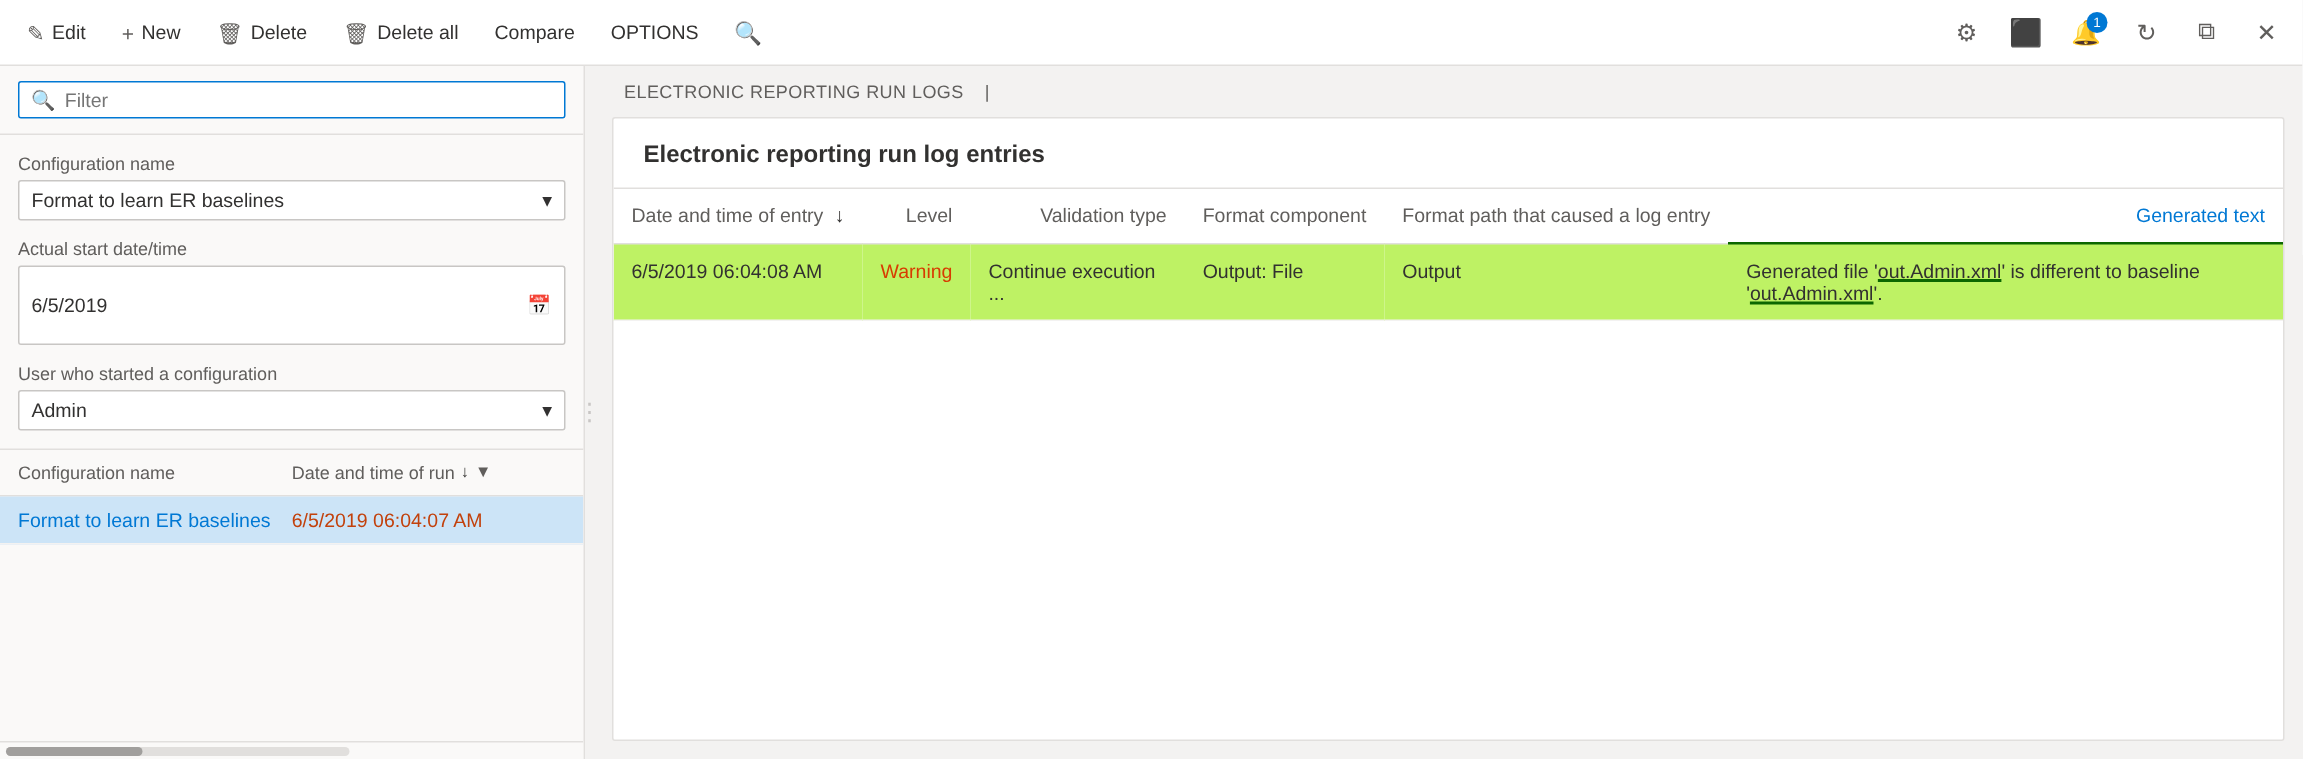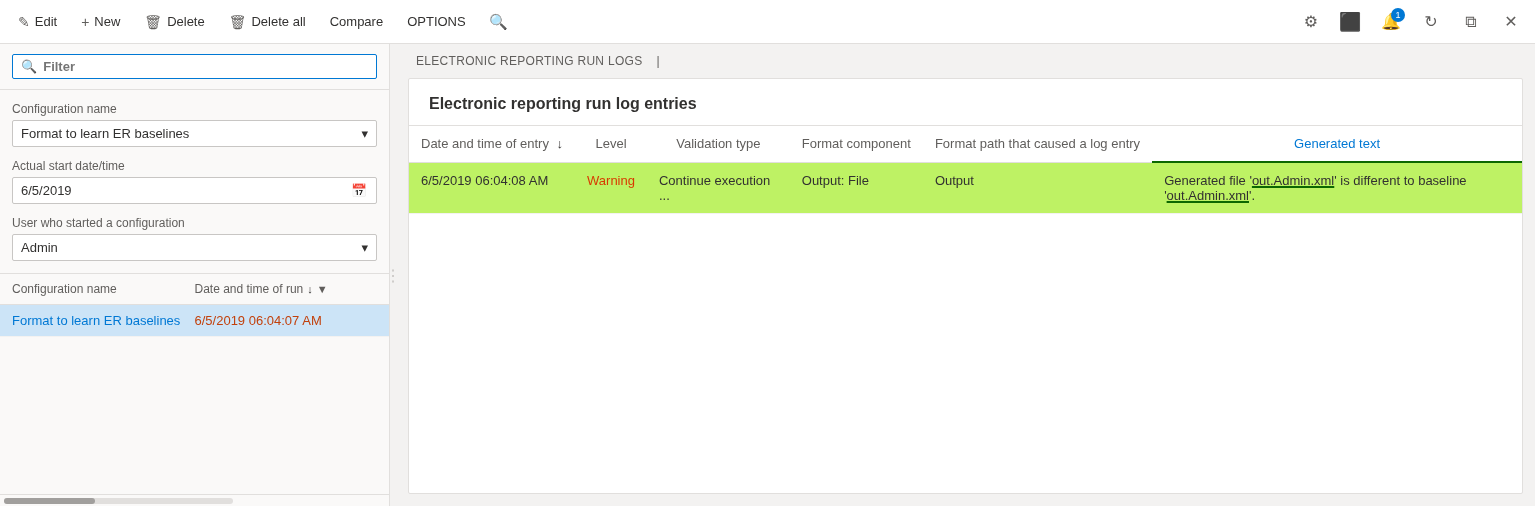--- a/index.html
+++ b/index.html
@@ -80,21 +80,20 @@
       align-items: center;
       border: 1px solid #0078d4;
       background: #fff;
       padding: 4px 8px;
       gap: 6px;
       border-radius: 2px;
     }
     .filter-input-wrap input {
       border: none; outline: none; font-size: 13px; flex: 1; color: #323130;
       background: transparent;
-      font-weight: bold;
     }
     .filter-input-wrap .search-icon { color: #605e5c; font-size: 13px; }
 
     .filter-fields {
       padding: 12px;
       display: flex;
       flex-direction: column;
       gap: 12px;
       border-bottom: 1px solid #e1dfdd;
     }
@@ -112,21 +111,21 @@
       padding: 5px 8px;
       cursor: pointer;
       font-size: 13px;
       border-radius: 2px;
     }
     .date-field {
       display: flex;
       align-items: center;
       border: 1px solid #c8c6c4;
       background: #fff;
-      padding: 5px 8px;
+      padding: 18px 8px;
       border-radius: 2px;
     }
     .date-field input {
       border: none; outline: none; font-size: 13px; flex: 1; color: #323130; background: transparent;
     }
     .date-field .cal-icon { color: #605e5c; cursor: pointer; }
 
     
     .left-table-area {
       flex: 1;
@@ -213,21 +212,21 @@
       flex: 1;
       overflow: auto;
     }
     .log-table table {
       width: 100%;
       border-collapse: collapse;
       font-size: 13px;
     }
     .log-table thead th {
       padding: 10px 12px;
-      text-align: center;
+      text-align: right;
       font-weight: 400;
       color: #605e5c;
       border-bottom: 1px solid #e1dfdd;
       white-space: nowrap;
       position: sticky; top: 0; background: #fff; z-index: 1;
     }
     .log-table thead th.active-col {
       color: #0078d4;
       border-bottom: 2px solid #0c6700;
     }

